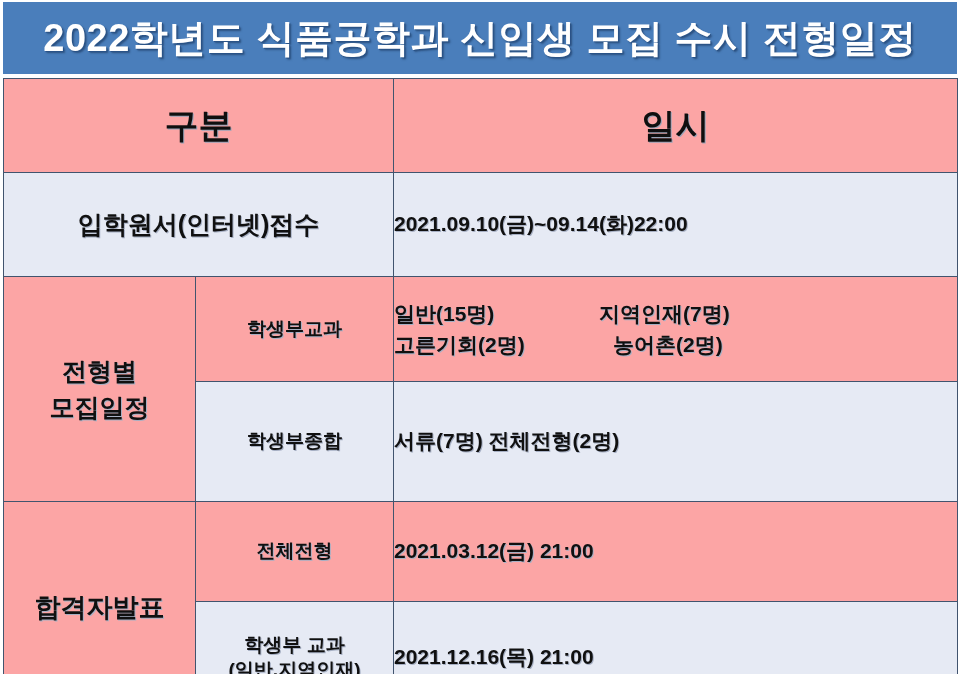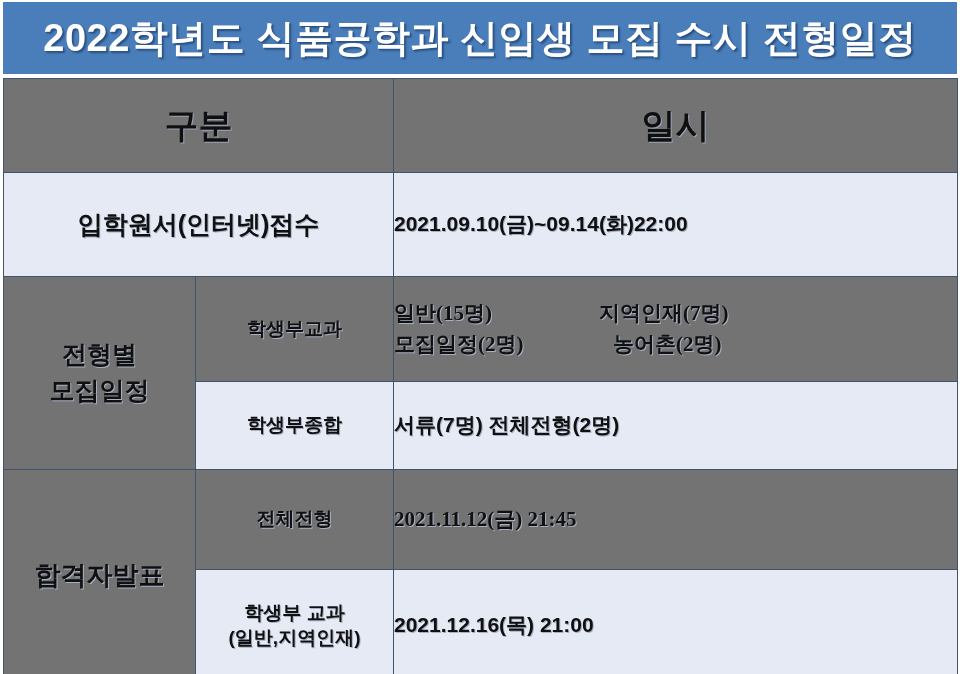--- a/index.html
+++ b/index.html
@@ -60,21 +60,21 @@
     table-layout: fixed;
     box-sizing: border-box;
   }
   .tbl td {
     border: 1px solid #41546e;
     padding: 0;
     vertical-align: middle;
     box-sizing: border-box;
   }
 
-  .shade-a { background: #737373; font-family: Liberation Serif, serif; }
+  .shade-a { background: #fca5a5; }
   .shade-b { background: #e6eaf4; }
 
   
   .col-a { width: 192px; }
   .col-b { width: 198px; }
   .col-c { width: 564px; }
 
   
   .hdr-cell {
     height: 94px;
@@ -140,21 +140,21 @@
     display: inline-block;
     width: 205px;
   }
   .val-grid .c2 {
     display: inline-block;
   }
   .val-grid .c2.pad { padding-left: 14px; }
 
   .r-apply { height: 104px; }
   .r-sub1  { height: 105px; }
-  .r-sub2  { height: 88px; }
+  .r-sub2  { height: 120px; }
   .r-sub3  { height: 100px; }
   .r-sub4  { height: 112px; }
 </style>
 </head>
 <body>
 
 <div class="page">
 
   <div class="title-bar">
     <span class="title-text">2022학년도 식품공학과 신입생 모집 수시 전형일정</span>
@@ -186,34 +186,34 @@
         <td class="shade-a grp-label" rowspan="2">
           <span>전형별</span><br>
           <span>모집일정</span>
         </td>
         <td class="shade-a sub-label">학생부교과</td>
         <td class="shade-a val-grid">
           <span class="vrow">
             <span class="c1">일반(15명)</span><span class="c2">지역인재(7명)</span>
           </span>
           <span class="vrow">
-            <span class="c1">모집일정(2명)</span><span class="c2 pad">농어촌(2명)</span>
+            <span class="c1">고른기회(2명)</span><span class="c2 pad">농어촌(2명)</span>
           </span>
         </td>
       </tr>
 
       <tr class="r-sub2">
         <td class="shade-b sub-label">학생부종합</td>
         <td class="shade-b val">서류(7명) 전체전형(2명)</td>
       </tr>
 
       <tr class="r-sub3">
         <td class="shade-a grp-label-sm" rowspan="2">합격자발표</td>
         <td class="shade-a sub-label">전체전형</td>
-        <td class="shade-a val">2021.11.12(금) 21:45</td>
+        <td class="shade-a val">2021.03.12(금) 21:00</td>
       </tr>
 
       <tr class="r-sub4">
         <td class="shade-b sub-label">
           <span>학생부 교과</span><br>
           <span>(일반,지역인재)</span>
         </td>
         <td class="shade-b val">2021.12.16(목) 21:00</td>
       </tr>
 

